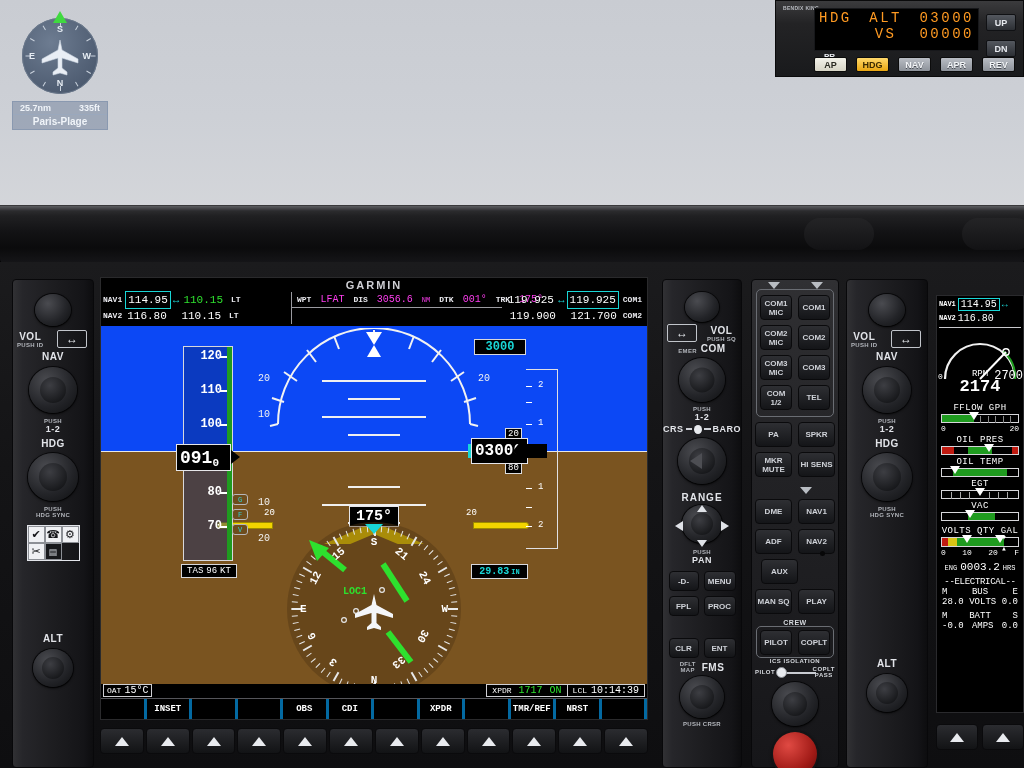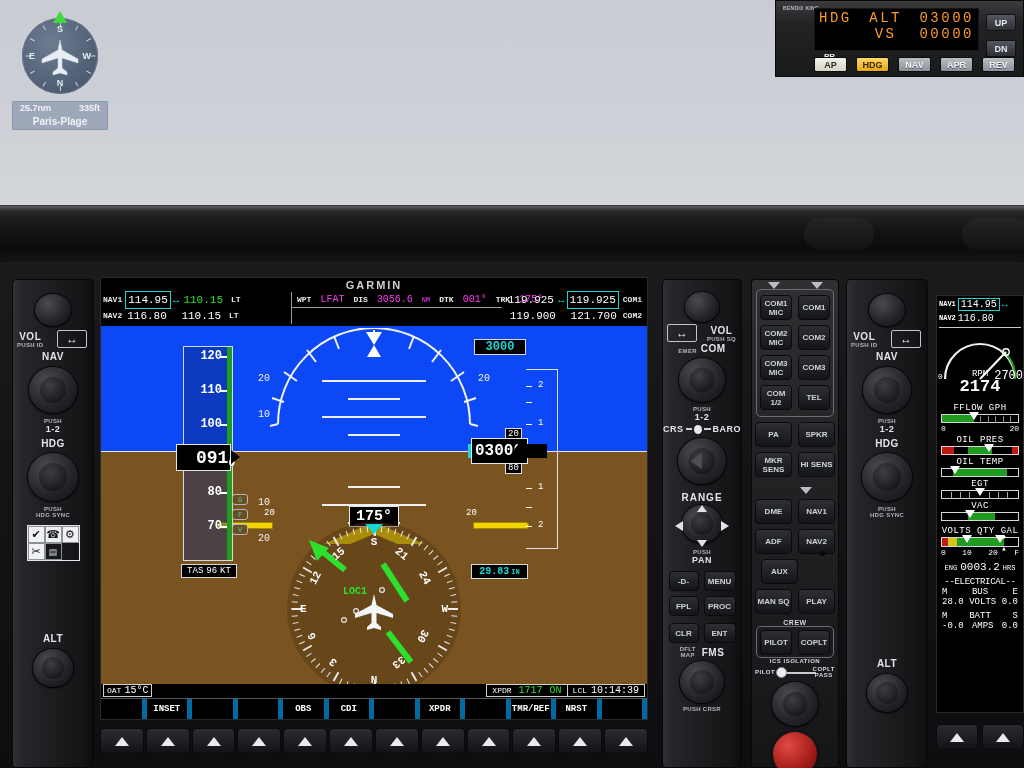--- a/index.html
+++ b/index.html
@@ -292,21 +292,21 @@
   .oat-box { border: 1px solid #cfcfd3; padding: 0 3px; display: flex; gap: 3px; align-items: center; margin-left: 2px; }
   .xpdr-box { border: 1px solid #cfcfd3; padding: 0 5px; display: flex; gap: 7px; align-items: center; }
   .lcl-box { border: 1px solid #cfcfd3; border-left: none; padding: 0 5px; display: flex; gap: 4px; align-items: center; }
   .softkeys {
     position: absolute; left: 0; bottom: 0; width: 100%; height: 21px;
     background: #000; display: flex; border-top: 1px solid #55555a;
   }
   .sk {
     flex: 1; display: flex; align-items: center; justify-content: center;
     color: #fff; font-family: "Liberation Mono", monospace; font-size: 9px; font-weight: bold;
-    border-right: 5px solid #0369a1;
+    border-right: 3px solid #0369a1;
   }
 
   
   .bezel {
     position: absolute; background: linear-gradient(90deg,#313134,#26262a 12%,#1d1d20 50%,#141417 88%,#0d0d0f);
     border: 1px solid #08080a; border-radius: 4px;
   }
   .bz-label { color: #e2e4e9; font-size: 10px; font-weight: bold; text-align: center; letter-spacing: .5px; }
   .bz-sub { color: #b3b6bc; font-size: 6px; font-weight: bold; text-align: center; letter-spacing: .3px; }
   .knob {
@@ -606,21 +606,21 @@
         <div class="as-num" style="top:36px">110</div>
         <div class="as-tick" style="top:43px"></div>
         <div class="as-num" style="top:70px">100</div>
         <div class="as-tick" style="top:77px"></div>
         <div class="as-num" style="top:138px">80</div>
         <div class="as-tick" style="top:145px"></div>
         <div class="as-num" style="top:172px">70</div>
         <div class="as-tick" style="top:179px"></div>
       </div>
       <div class="as-box">
-        <span style="padding-left:19px">091</span>
+        <span style="padding-left:3px">091</span>
         <span style="font-size:11px;align-self:flex-end;margin-bottom:1px">0</span>
       </div>
       <div class="as-ptr"></div>
       <div class="tas-box">
         <span>TAS</span>
         <span>96</span>
         <span>KT</span>
       </div>
       <div class="vref-col">
         <div class="vref-pill">G</div>
@@ -893,21 +893,21 @@
     <div class="bz-sub">PUSH</div>
     <div class="bz-label" style="font-size:9px">PAN</div>
     <div style="display:flex;gap:5px;justify-content:center;margin-top:6px">
       <div class="ab" style="width:30px;height:20px">-D-</div>
       <div class="ab" style="width:32px;height:20px">MENU</div>
     </div>
     <div style="display:flex;gap:5px;justify-content:center;margin-top:5px">
       <div class="ab" style="width:30px;height:20px">FPL</div>
       <div class="ab" style="width:32px;height:20px">PROC</div>
     </div>
-    <div style="display:flex;gap:5px;justify-content:center;margin-top:7px">
+    <div style="display:flex;gap:5px;justify-content:center;margin-top:22px">
       <div class="ab" style="width:30px;height:20px">CLR</div>
       <div class="ab" style="width:32px;height:20px">ENT</div>
     </div>
     <div style="display:flex;align-items:flex-end;justify-content:center;gap:6px;margin-top:3px">
       <div>
         <div class="bz-sub">DFLT</div>
         <div class="bz-sub">MAP</div>
       </div>
       <div class="bz-label">FMS</div>
     </div>
@@ -954,21 +954,21 @@
         <div class="ab">
             <span>TEL</span>
           </div>
       </div>
     </div>
     <div class="ab-row" style="margin-top:5px">
       <div class="ab">PA</div>
       <div class="ab">SPKR</div>
     </div>
     <div class="ab-row">
-      <div class="ab">MKR SENS</div>
+      <div class="ab">MKR MUTE</div>
       <div class="ab">HI SENS</div>
     </div>
     <div style="text-align:center;margin:-2px 0 1px 0">
       <span style="display:inline-block;width:0;height:0;border-left:6px solid transparent;border-right:6px solid transparent;border-top:7px solid #b9bdc3;margin-left:22px"></span>
     </div>
     <div class="ab-row">
       <div class="ab">DME</div>
       <div class="ab">NAV1</div>
     </div>
     <div class="ab-row">

